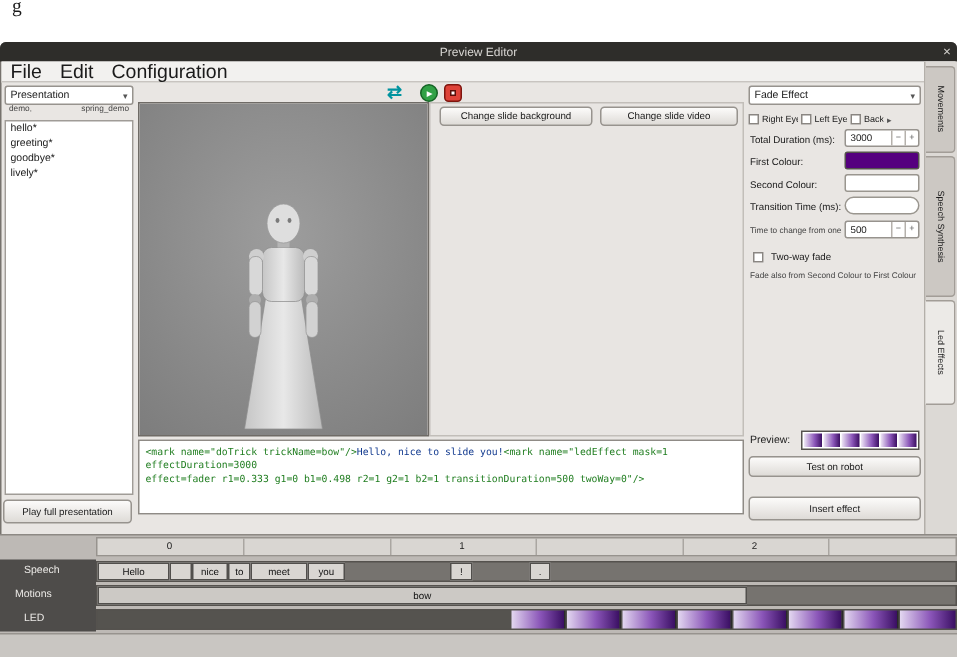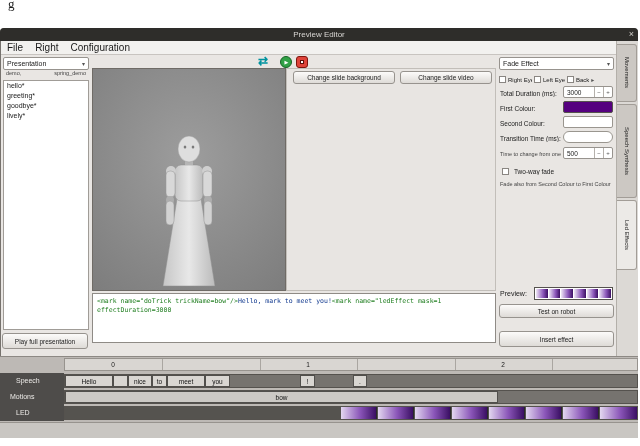--- a/index.html
+++ b/index.html
@@ -9,21 +9,21 @@
   .window-bg{left:0;top:28px;width:638px;height:410px;background:#e9e6e3;
              border:1px solid #76726d;border-radius:4px 4px 0 0}
   .titlebar{left:0;top:28px;width:638px;height:13px;background:#2e2d2a;
             border-radius:4px 4px 0 0;display:flex;align-items:center;justify-content:center}
   .titlebar .t{font-size:8px;color:#d8d6d3}
   .close-x{position:absolute;right:6px;top:28px;height:13px;line-height:12px;
            font-size:9px;color:#cfcdc9;cursor:default}
   .menubar{left:1px;top:41px;width:636px;height:14px;background:#f2f1ef;
            border-bottom:1px solid #c8c4c0;display:flex;align-items:center;
            padding-left:6px;gap:12px}
-  .menubar span{font-size:10px}
+  .menubar span{font-size:13px}
   .combo{background:#fff;border:1px solid #97938e;border-radius:2px;font-size:7px;
          display:flex;align-items:center;justify-content:space-between;padding:0 3px}
   .combo .arr{font-size:6px;color:#555}
   .btn{background:linear-gradient(#fcfbfa,#dedbd7);border:1px solid #97938e;
        border-radius:3px;display:flex;align-items:center;justify-content:center;
        font-size:6.5px;color:#1a1a1a}
   .listbox{background:#fff;border:1px solid #a09c97}
   .list-item{height:10px;font-size:7px;line-height:10px;padding-left:3px;white-space:nowrap}
   .lbl{font-size:6.5px;white-space:nowrap;overflow:hidden}
   .tinylbl{font-size:5.5px;color:#444;white-space:nowrap;overflow:hidden}
@@ -59,21 +59,21 @@
 <span class="abs" style="left:8px;top:-4px;font-family:'Liberation Serif',serif;font-size:13px">g</span>
 
 <div class="abs window-bg"></div>
 <div class="abs titlebar">
   <span class="t">Preview Editor</span>
 </div>
 <span class="abs close-x">×</span>
 
 <div class="abs menubar">
   <span>File</span>
-  <span>Right</span>
+  <span>Edit</span>
   <span>Configuration</span>
 </div>
 
 <div class="abs combo" style="left:3px;top:57px;width:86px;height:13px">
   <span>Presentation</span>
   <span class="arr">▾</span>
 </div>
 <div class="abs" style="left:6px;top:70px;width:80px;display:flex;justify-content:space-between">
   <span class="tinylbl">demo,</span>
   <span class="tinylbl">spring_demo</span>
@@ -124,21 +124,24 @@
     <rect x="111" y="132" width="8" height="24" rx="4" fill="#d2d2d2" stroke="#979797" stroke-width="0.5"></rect>
   </svg>
 </div>
 
 <div class="abs" style="left:286px;top:68px;width:210px;height:223px;background:#e8e5e2;border:1px solid #c2beb9"></div>
 <div class="abs btn" style="left:293px;top:71px;width:102px;height:13px">Change slide background</div>
 <div class="abs btn" style="left:400px;top:71px;width:92px;height:13px">Change slide video</div>
 
 <div class="abs code" style="left:92px;top:293px;width:404px;height:50px;background:#fff;border:1px solid #8f8b86;padding:3px 4px">
   <div>
-    <span class="green">&lt;mark name="doTrick trickName=bow"/&gt;</span><span class="navy">Hello, mark to meet you!</span><span class="green">&lt;mark name="ledEffect mask=1 effectDuration=3000</span>
+    <span class="green">&lt;mark name="doTrick trickName=bow"/&gt;</span><span class="navy">Hello, nice to slide you!</span><span class="green">&lt;mark name="ledEffect mask=1 effectDuration=3000</span>
+  </div>
+  <div>
+    <span class="green">effect=fader r1=0.333 g1=0 b1=0.498 r2=1 g2=1 b2=1 transitionDuration=500 twoWay=0"/&gt;</span>
   </div>
 </div>
 
 <div class="abs combo" style="left:499px;top:57px;width:115px;height:13px">
   <span>Fade Effect</span>
   <span class="arr">▾</span>
 </div>
 
 <div class="abs" style="left:499px;top:74px;width:115px;height:11px;display:flex;align-items:center;gap:2px">
   <span class="cb"></span>

